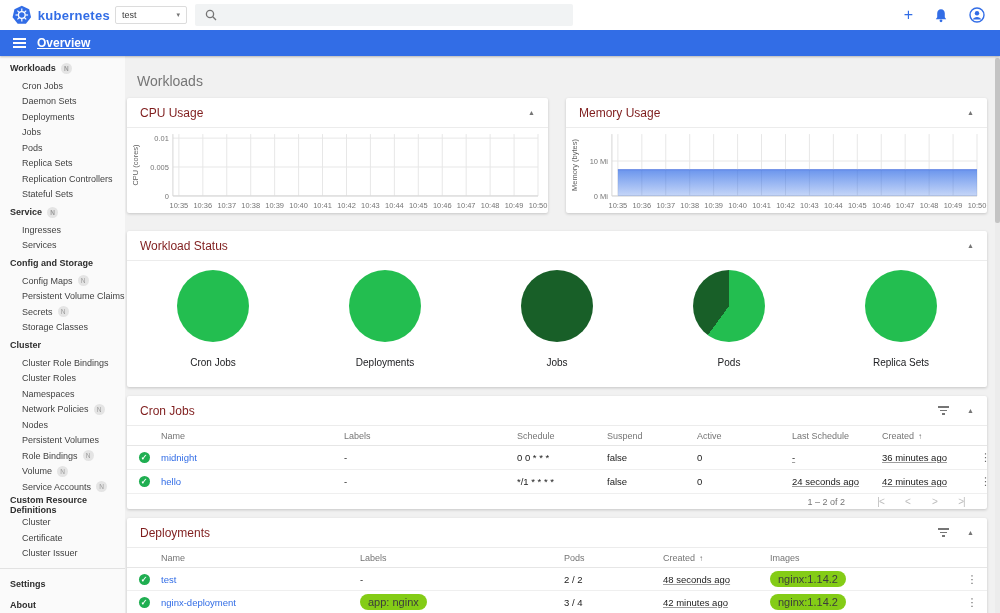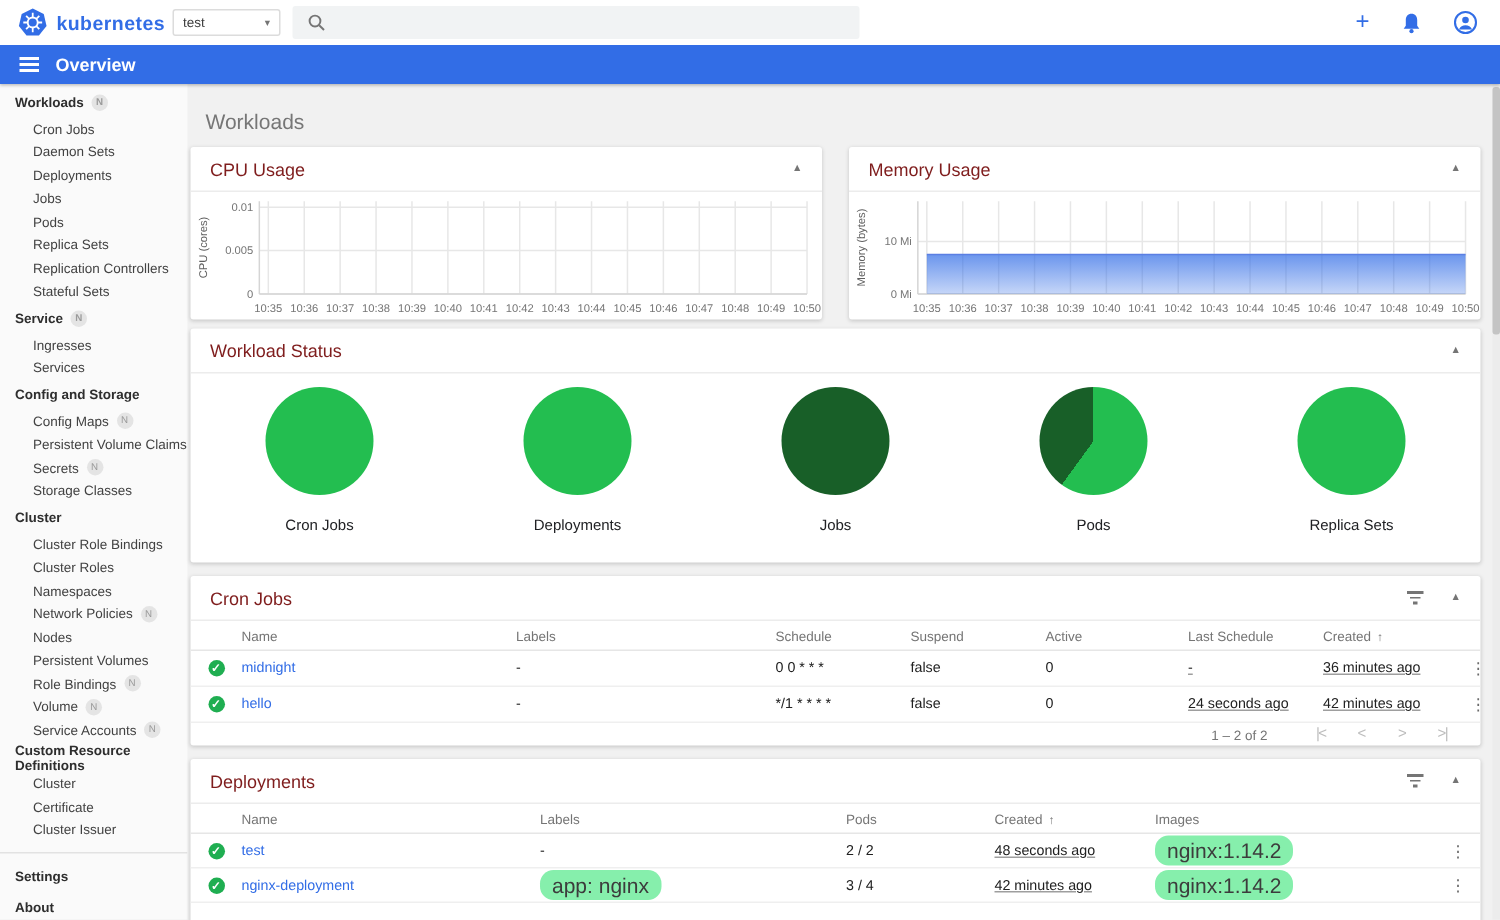--- a/index.html
+++ b/index.html
@@ -20,21 +20,21 @@
     width:100%; font-family:inherit; }
   .searchbox input::placeholder { color:#80868b; }
   .top-actions { margin-left:auto; display:flex; align-items:center; gap:21px; padding-right:15px; }
   .plus-glyph { color:#326de6; font-size:16px; line-height:16px; cursor:pointer; }
 
   
   .navbar { position:absolute; top:30px; left:0; width:1000px; height:26px; background:#326de6;
     display:flex; align-items:center; color:#fff; z-index:4; box-shadow:0 1px 2px rgba(0,0,0,.25); }
   .hamburger { margin-left:13px; width:13px; display:flex; flex-direction:column; gap:2.5px; cursor:pointer; }
   .hamburger i { display:block; height:1.8px; background:#fff; }
-  .nav-title { margin-left:11px; font-size:12px; font-weight:bold; }
+  .nav-title { margin-left:11px; font-size:12px; font-weight:bold;text-decoration:underline; }
 
   
   .sidebar { position:absolute; top:56px; left:0; width:125px; bottom:0; background:#fafafa;
     overflow:hidden; padding-top:2px; }
   .side-sec-header { height:20px; display:flex; align-items:center; padding-left:10px;
     font-size:9px; font-weight:bold; color:#2e2e2e; }
   .side-item { height:15.5px; display:flex; align-items:center; padding-left:22px;
     font-size:9px; color:#424242; cursor:pointer; white-space:nowrap; }
   .nbadge { margin-left:5px; width:11px; height:11px; border-radius:50%; background:#e4e4e4;
     color:#9a9a9a; font-size:6.5px; display:flex; align-items:center; justify-content:center; flex:none; }
@@ -52,41 +52,41 @@
   .card-actions { margin-left:auto; display:flex; align-items:center; gap:18px; }
   .caret-up { color:#757575; font-size:7px; cursor:pointer; }
   .filter-icon { display:flex; flex-direction:column; gap:2px; align-items:center; cursor:pointer; }
   .filter-icon i { display:block; height:1.5px; background:#757575; }
   .filter-icon i:nth-child(1){ width:11px; } .filter-icon i:nth-child(2){ width:7px; } .filter-icon i:nth-child(3){ width:3px; }
 
   .charts-row { display:flex; gap:18px; }
   .chart-card { flex:1; height:115px; }
   .chart-card svg { display:block; font-family:inherit; }
 
-  .status-card { margin-top:6px; height:156px; }
+  .status-card { margin-top:18px; height:156px; }
   .pies { display:flex; padding-top:9px; }
   .pie-wrap { flex:1; display:flex; flex-direction:column; align-items:center; }
   .pie { width:72px; height:72px; border-radius:50%; }
   .pie-label { margin-top:15px; font-size:10px; color:#202124; }
 
   .table-card { margin-top:9px; }
   #cronjobs-card { height:113px; }
   #deployments-card { height:120px; }
   .thead { display:grid; height:20px; align-items:center; font-size:9px; color:#757575;
     border-bottom:1px solid #e6e6e6; }
   .trow { display:grid; align-items:center; font-size:9.5px; color:#212121; border-bottom:1px solid #efefef; }
   .cron-grid { grid-template-columns:34px 183px 173px 90px 90px 95px 90px 98px 1fr; }
   .deploy-grid { grid-template-columns:34px 199px 204px 99px 107px 1fr 30px; }
   .trow.h24 { height:24px; } .trow.h23 { height:23px; }
   .cell-status { display:flex; justify-content:center; }
   .okicon { width:11px; height:11px; border-radius:50%; background:#1fae51; color:#fff; font-size:8px;
     line-height:11px; text-align:center; font-weight:bold; }
   .link { color:#326de6; cursor:pointer; }
   .u { text-decoration:underline; text-decoration-color:#9e9e9e; cursor:pointer; }
-  .chip { display:inline-block; background:#86efac; border-radius:9px; padding:2px 8px; font-size:14px; color:#3c3c3c; }
+  .chip { display:inline-block; background:#84cc16; border-radius:9px; padding:2px 8px; font-size:11px; color:#3c3c3c; }
   .kebab { color:#6b6b6b; font-size:11px; text-align:center; cursor:pointer; }
   .sort-arrow { font-size:8px; color:#757575; margin-left:4px; }
   .pager { display:flex; align-items:center; justify-content:flex-end; height:15px; font-size:9px;
     color:#757575; padding-right:12px; }
   .pager-icons { display:flex; margin-left:22px; color:#bdbdbd; }
   .pager-icons span { width:27px; text-align:center; font-size:10px; letter-spacing:-1px; cursor:pointer; }
 
   
   .scrollbar { position:absolute; top:56px; right:0; width:5px; bottom:0; background:#ececec; }
   .scroll-thumb { position:absolute; top:2px; left:0; width:5px; height:165px; background:#c4c4c4; border-radius:2px; }

